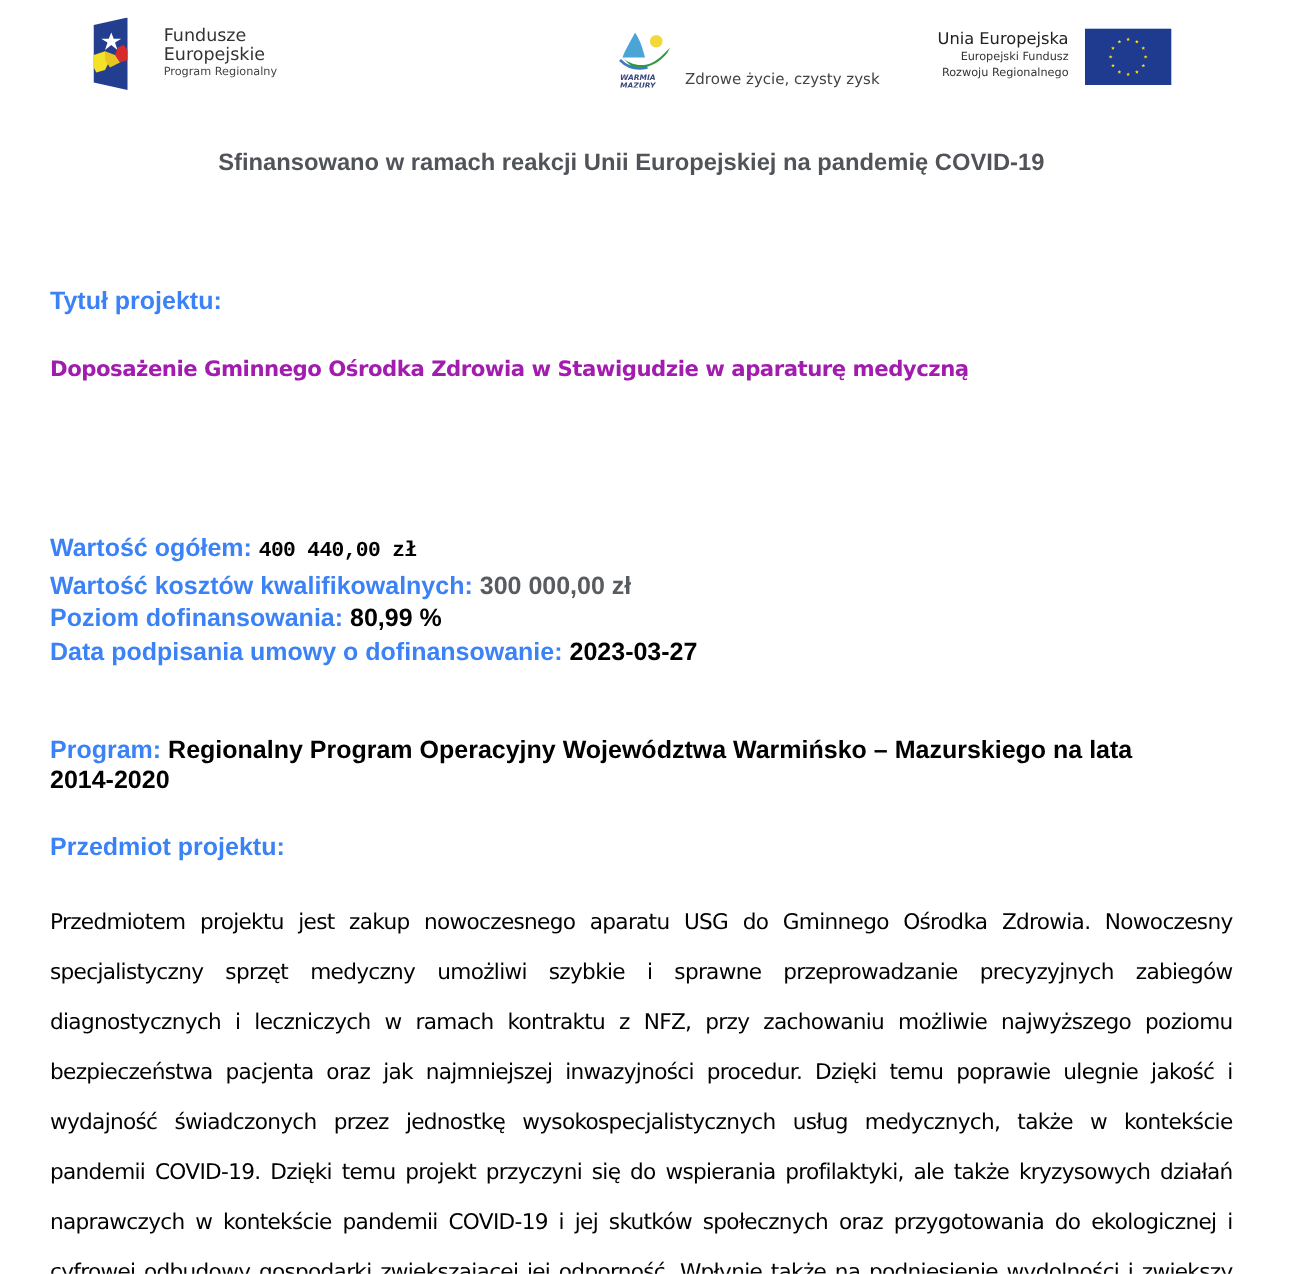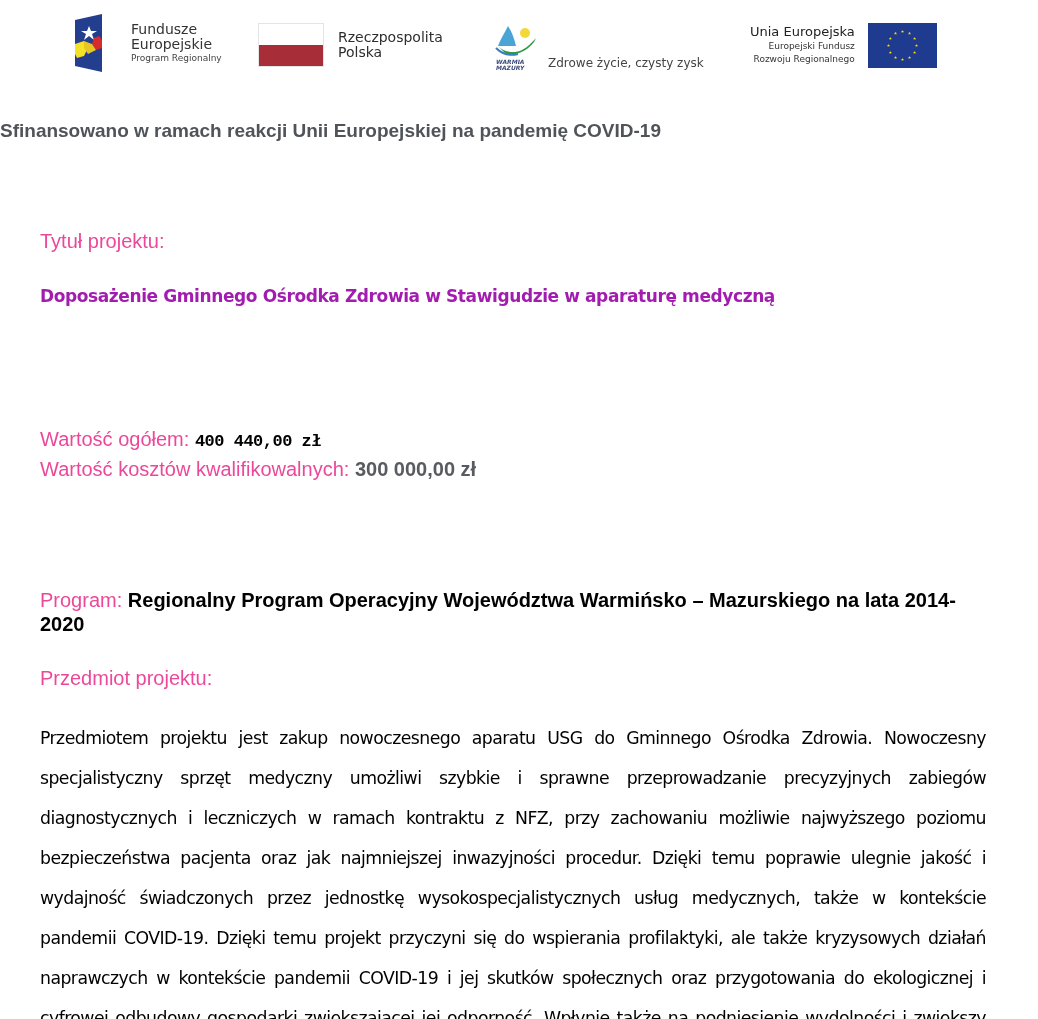--- a/index.html
+++ b/index.html
@@ -27,23 +27,23 @@
     .wm-mark { width: 46px; height: 50px; }
     .wm-slogan { margin-left: 8px; font-family: "DejaVu Sans", sans-serif; font-size: 12px; color: #444; padding-bottom: 0px; }
 
     
     .logo-ue { left: 750px; top: 23px; align-items: flex-start; }
     .ue-text { text-align: right; font-family: "DejaVu Sans", sans-serif; color: #222; }
     .ue-text .l1 { font-size: 13px; line-height: 17px; }
     .ue-text .l2, .ue-text .l3 { font-size: 9px; line-height: 13px; color: #333; }
     .eu-flag { margin-left: 13px; width: 69px; height: 45px; background: #1f3b8f; }
 
-    .financed { position: absolute; top: 120px; left: 0; width: 1010px; text-align: left; font-size: 19px; font-weight: bold; color: #505459; }
+    .financed { position: absolute; top: 120px; left: 0; width: 1010px; text-align: center; font-size: 19px; font-weight: bold; color: #505459; }
 
-    .lbl { color: #ec4899; font-weight: normal; font-family: "Liberation Sans", sans-serif; text-align: right; }
+    .lbl { color: #3b82f6; font-weight: bold; font-family: "Liberation Sans", sans-serif; text-align: right; }
     .val { color: #000; font-weight: bold; }
 
     .section { position: absolute; left: 40px; }
     .title-label { top: 230px; font-size: 20px; }
     .project-title { top: 286px; font-size: 17px; font-weight: bold; color: #a21caf; font-family: "DejaVu Sans", sans-serif; letter-spacing: -0.4px; }
 
     .dates { top: 342px; font-size: 20px; line-height: 26px; }
     .dates .val { font-family: "DejaVu Sans", sans-serif; font-size: 17px; letter-spacing: -0.5px; }
 
     .finance { top: 426px; font-size: 20px; line-height: 26.5px; }
@@ -69,30 +69,20 @@
       <polygon points="3,30 12,27 16,34 12,42 5,44 3,40" fill="#f3e12a"></polygon>
       <polygon points="12,27 20,30 24,36 16,40 12,34" fill="#e8c523"></polygon>
     </svg>
     <div class="fe-text">
       <div class="l1">Fundusze</div>
       <div class="l2">Europejskie</div>
       <div class="l3">Program Regionalny</div>
     </div>
   </div>
 
-  <div class="logo logo-rp">
-    <div class="pl-flag">
-      <div class="white"></div>
-      <div class="red"></div>
-    </div>
-    <div class="rp-text">
-      <div>Rzeczpospolita</div>
-      <div>Polska</div>
-    </div>
-  </div>
 
   <div class="logo logo-ue">
     <div class="ue-text">
       <div class="l1">Unia Europejska</div>
       <div class="l2">Europejski Fundusz</div>
       <div class="l3">Rozwoju Regionalnego</div>
     </div>
     <svg class="eu-flag" viewBox="0 0 69 45">
       <rect x="0" y="0" width="69" height="45" fill="#1f3b8f"></rect>
       <g id="eu-stars" fill="#ffdd00">
@@ -135,20 +125,28 @@
 
 <div class="section finance">
   <div>
     <span class="lbl">Wartość ogółem:</span>
     <span class="val">400 440,00 zł</span>
   </div>
   <div>
     <span class="lbl">Wartość kosztów kwalifikowalnych:</span>
     <span class="lbl-plain">300 000,00 zł</span>
   </div>
+  <div>
+    <span class="lbl">Poziom dofinansowania:</span>
+    <span class="val arial">80,99 %</span>
+  </div>
+  <div>
+    <span class="lbl">Data podpisania umowy o dofinansowanie:</span>
+    <span class="val arial">2023-03-27</span>
+  </div>
 </div>
 
 <div class="section program">
   <span class="lbl">Program:</span>
   <span class="val">Regionalny Program Operacyjny Województwa Warmińsko – Mazurskiego na lata 2014-2020</span>
 </div>
 
 <div class="section subject-label lbl">Przedmiot projektu:</div>
 
 <div class="description">Przedmiotem projektu jest zakup nowoczesnego aparatu USG do Gminnego Ośrodka Zdrowia. Nowoczesny specjalistyczny sprzęt medyczny umożliwi szybkie i sprawne przeprowadzanie precyzyjnych zabiegów diagnostycznych i leczniczych w ramach kontraktu z NFZ, przy zachowaniu możliwie najwyższego poziomu bezpieczeństwa pacjenta oraz jak najmniejszej inwazyjności procedur. Dzięki temu poprawie ulegnie jakość i wydajność świadczonych przez jednostkę wysokospecjalistycznych usług medycznych, także w kontekście pandemii COVID-19. Dzięki temu projekt przyczyni się do wspierania profilaktyki, ale także kryzysowych działań naprawczych w kontekście pandemii COVID-19 i jej skutków społecznych oraz przygotowania do ekologicznej i cyfrowej odbudowy gospodarki zwiększającej jej odporność. Wpłynie także na podniesienie wydolności i zwiększy przygotowanie systemu ochrony zdrowia na kryzysy.</div>

